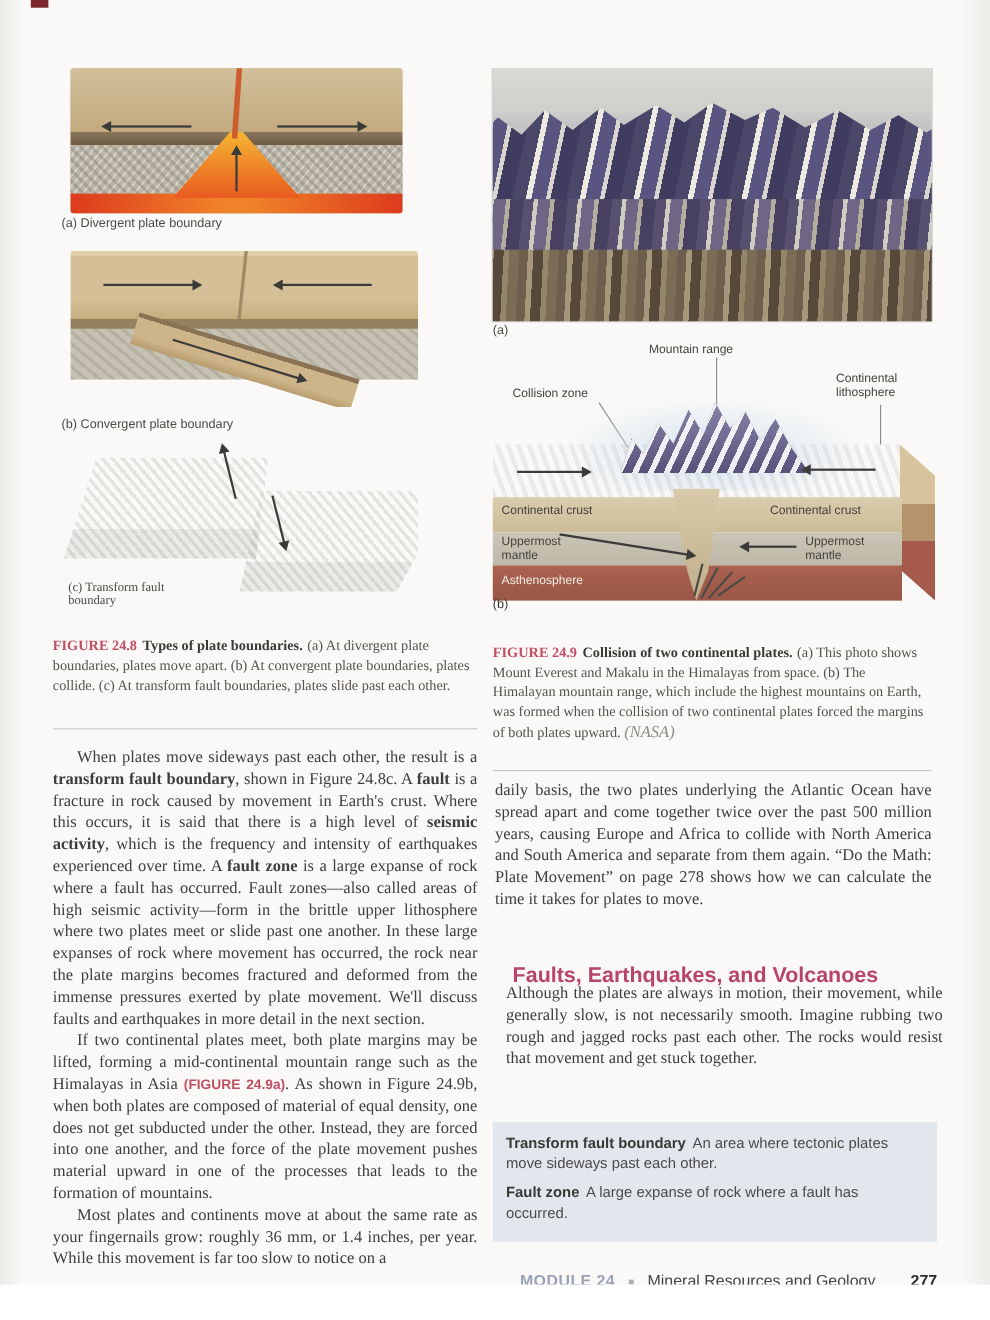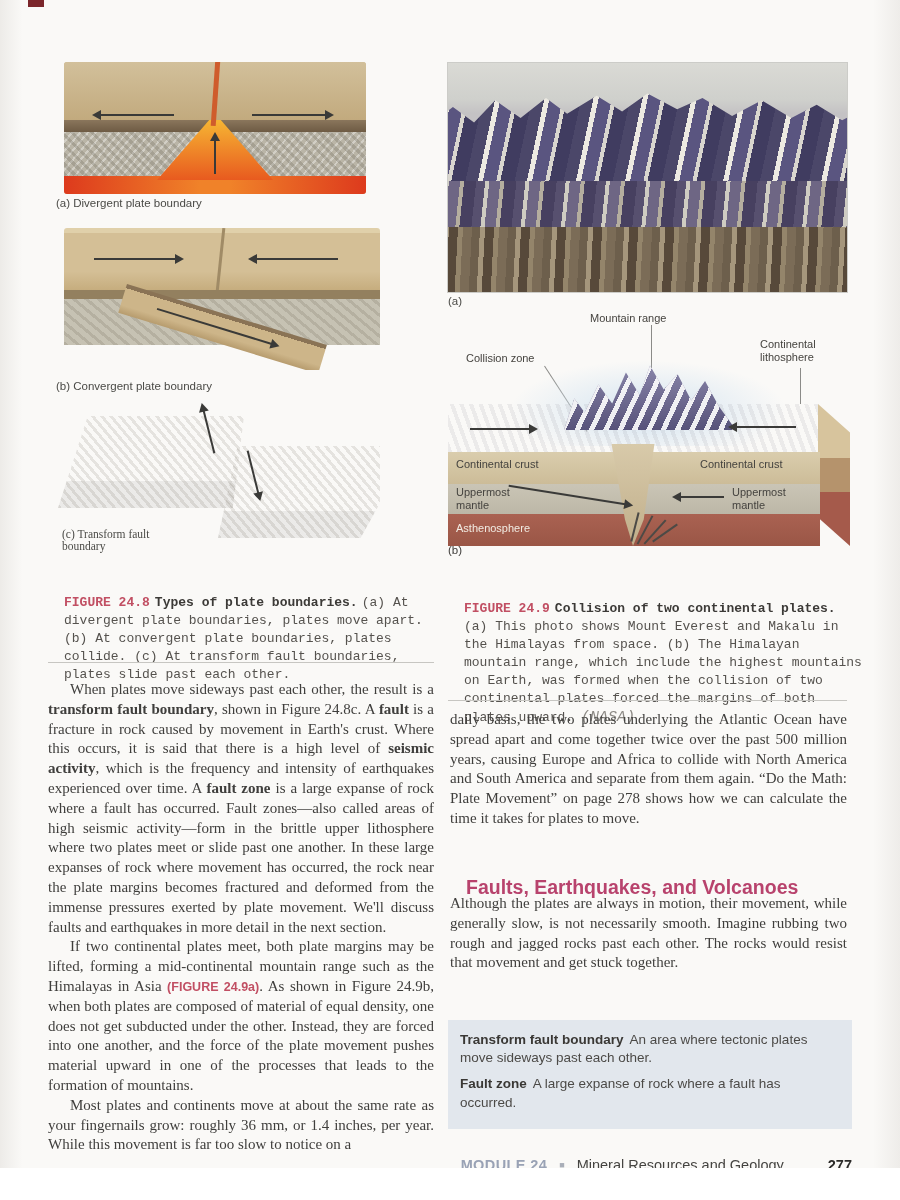--- a/index.html
+++ b/index.html
@@ -33,21 +33,21 @@
   .divb .slab-top{position:absolute;left:0;top:0;width:100%;height:62px;background:linear-gradient(180deg,#e0d0aa 0 8%,#d4bf96 8% 70%,#c6ad7e);}
   .divb .fault{position:absolute;left:49%;top:0;width:3px;height:64px;background:#a08b66;transform:rotate(6deg);}
   .divb .band{position:absolute;left:0;top:62px;width:100%;height:9px;background:#93805f;}
   .divb .spk{position:absolute;left:0;top:71px;width:100%;height:46px;background:#c6c2b3;background-image:repeating-linear-gradient(40deg,rgba(120,112,95,.22) 0 3px,transparent 3px 8px);}
   .divb .slab{position:absolute;left:20%;top:56px;width:66%;height:30px;transform:rotate(17deg);transform-origin:left top;background:linear-gradient(180deg,#8a7355 0 14%,#cdb589 14% 72%,#b79c6e);}
   .divc{left:56px;top:402px;width:324px;height:124px;}
   .plate{position:absolute;background:linear-gradient(180deg,#ccb78d 0 56%,#b89f74 56% 64%,#857456 64% 71%,#ccc7b9 71% 100%);background-image:linear-gradient(180deg,rgba(0,0,0,0) 0 71%,rgba(0,0,0,.06) 71%),repeating-linear-gradient(50deg,rgba(110,102,88,.15) 0 3px,transparent 3px 7px);}
   .plate.pl{left:2px;top:14px;width:186px;height:92px;clip-path:polygon(16% 0,100% 0,94% 100%,0 100%);}
   .plate.pr{left:162px;top:44px;width:162px;height:92px;clip-path:polygon(12% 0,100% 0,100% 62%,88% 100%,0 100%);}
   
-  .cap{position:absolute;font-family:Liberation Mono, monospace;font-size:13px;line-height:1.38;color:#55524e;margin:16px;}
+  .cap{position:absolute;font-family:Liberation Serif, serif;font-size:13px;line-height:1.38;color:#55524e;margin:0;}
   .captag{color:#c14f63;font-weight:700;margin-right:5px;}
   .capbold{font-weight:700;color:#3c3a37;margin-right:4px;}
   .credit{font-style:italic;font-size:15px;color:#8d8a85;}
   
   .coltext{position:absolute;text-align:justify;font-size:15px;line-height:1.32;}
   .coltext p{margin:0;}
   .coltext p.ind{text-indent:22px;}
   .b{font-weight:700;}
   .figref{color:#c14f63;font-weight:700;font-family:"Liberation Sans",sans-serif;font-size:12.5px;}
   .headline{position:absolute;font-family:"Liberation Sans",sans-serif;font-weight:700;font-size:19.5px;color:#b8436d;margin:16px;}
@@ -72,21 +72,21 @@
   .coll .mantle{position:absolute;left:0;top:172px;width:372px;height:30px;background:linear-gradient(180deg,#cac5b6,#bcb7a7);}
   .coll .asth{position:absolute;left:0;top:202px;width:372px;height:32px;background:linear-gradient(180deg,#aa6252,#9a5646);}
   .coll .wedge{position:absolute;left:118px;top:132px;width:134px;height:102px;clip-path:polygon(34% 0,66% 0,58% 74%,50% 100%,44% 74%);background:linear-gradient(180deg,#d8caaa,#c0ae8a);}
   .coll .fl{position:absolute;width:2px;background:#4c4a46;}
   .coll .blab{font-size:11.5px;color:#3c3a37;}
   
   .footer{position:absolute;left:370px;top:1157px;width:482px;display:flex;align-items:center;justify-content:flex-end;gap:12px;font-family:"Liberation Sans",sans-serif;font-size:14.5px;}
   .footer .module{color:#99a2b5;font-weight:700;letter-spacing:.4px;}
   .footer .sep{color:#a9aeb8;font-size:9px;}
   .footer .ftitle{color:#454441;}
-  .footer .fpage{color:#2c2b29;font-weight:700;margin-left:32px;}
+  .footer .fpage{color:#2c2b29;font-weight:700;margin-left:20px;}
   .artifact{position:absolute;left:28px;top:0;width:16px;height:7px;background:#7b262b;}
 </style>
 </head>
 <body>
 
 <div class="page">
 
   <div class="artifact"></div>
 
   <div class="figbox diva">
@@ -180,21 +180,21 @@
 
   <p class="cap" style="left:448px;top:584px;width:399px;">
     <span class="captag">FIGURE 24.9</span><span class="capbold">Collision of two continental plates.</span><span>(a) This photo shows Mount Everest and Makalu in the Himalayas from space. (b) The Himalayan mountain range, which include the highest mountains on Earth, was formed when the collision of two continental plates forced the margins of both plates upward.</span> <span class="credit">(NASA)</span>
   </p>
   <div class="rule" style="left:448px;top:700px;width:399px;"></div>
 
   <div class="coltext" style="left:450px;top:710px;width:397px;">
     <p><span>daily basis, the two plates underlying the Atlantic Ocean have spread apart and come together twice over the past 500 million years, causing Europe and Africa to collide with North America and South America and separate from them again. “Do the Math: Plate Movement” on page 278 shows how we can calculate the time it takes for plates to move.</span></p>
   </div>
   <h2 class="headline" style="left:450px;top:860px;">Faults, Earthquakes, and Volcanoes</h2>
-  <div class="coltext" style="left:450px;top:894px;width:397px;">
+  <div class="coltext" style="left:460px;top:894px;width:397px;">
     <p><span>Although the plates are always in motion, their movement, while generally slow, is not necessarily smooth. Imagine rubbing two rough and jagged rocks past each other. The rocks would resist that movement and get stuck together.</span></p>
   </div>
 
   <div class="defbox" style="left:448px;top:1020px;width:378px;">
     <p><span class="term">Transform fault boundary</span><span>An area where tectonic plates move sideways past each other.</span></p>
     <p><span class="term">Fault zone</span><span>A large expanse of rock where a fault has occurred.</span></p>
   </div>
 
   <div class="footer">
     <span class="module">MODULE 24</span>

